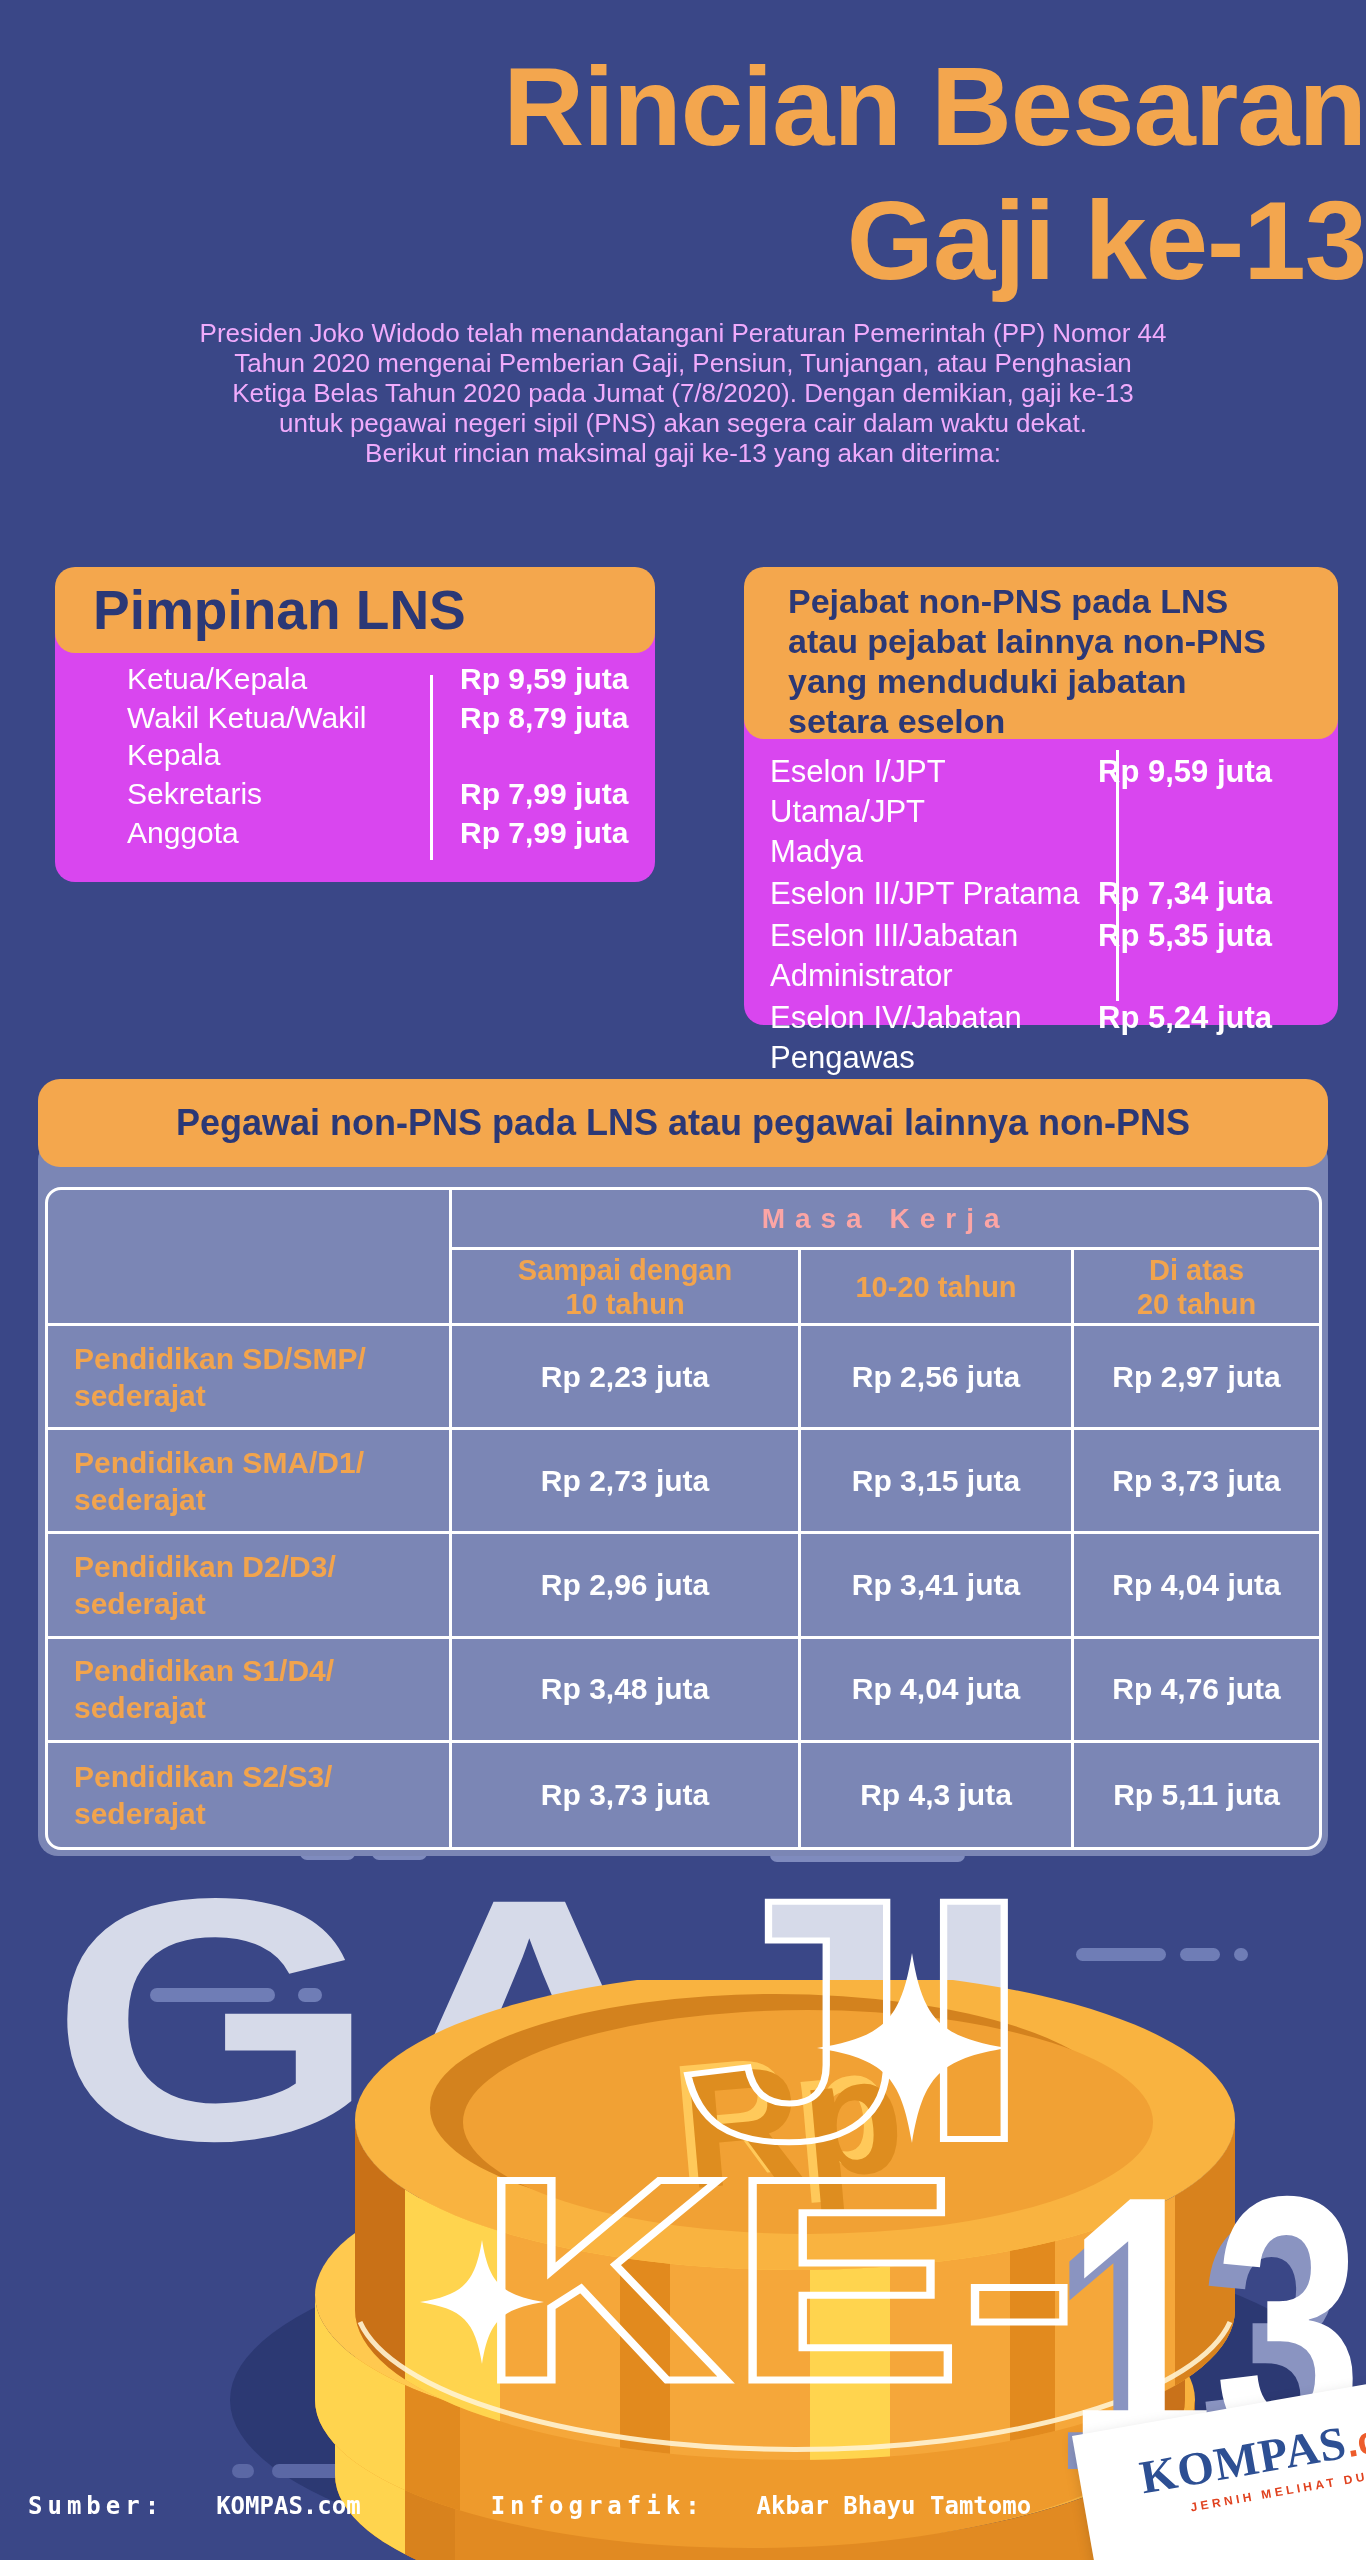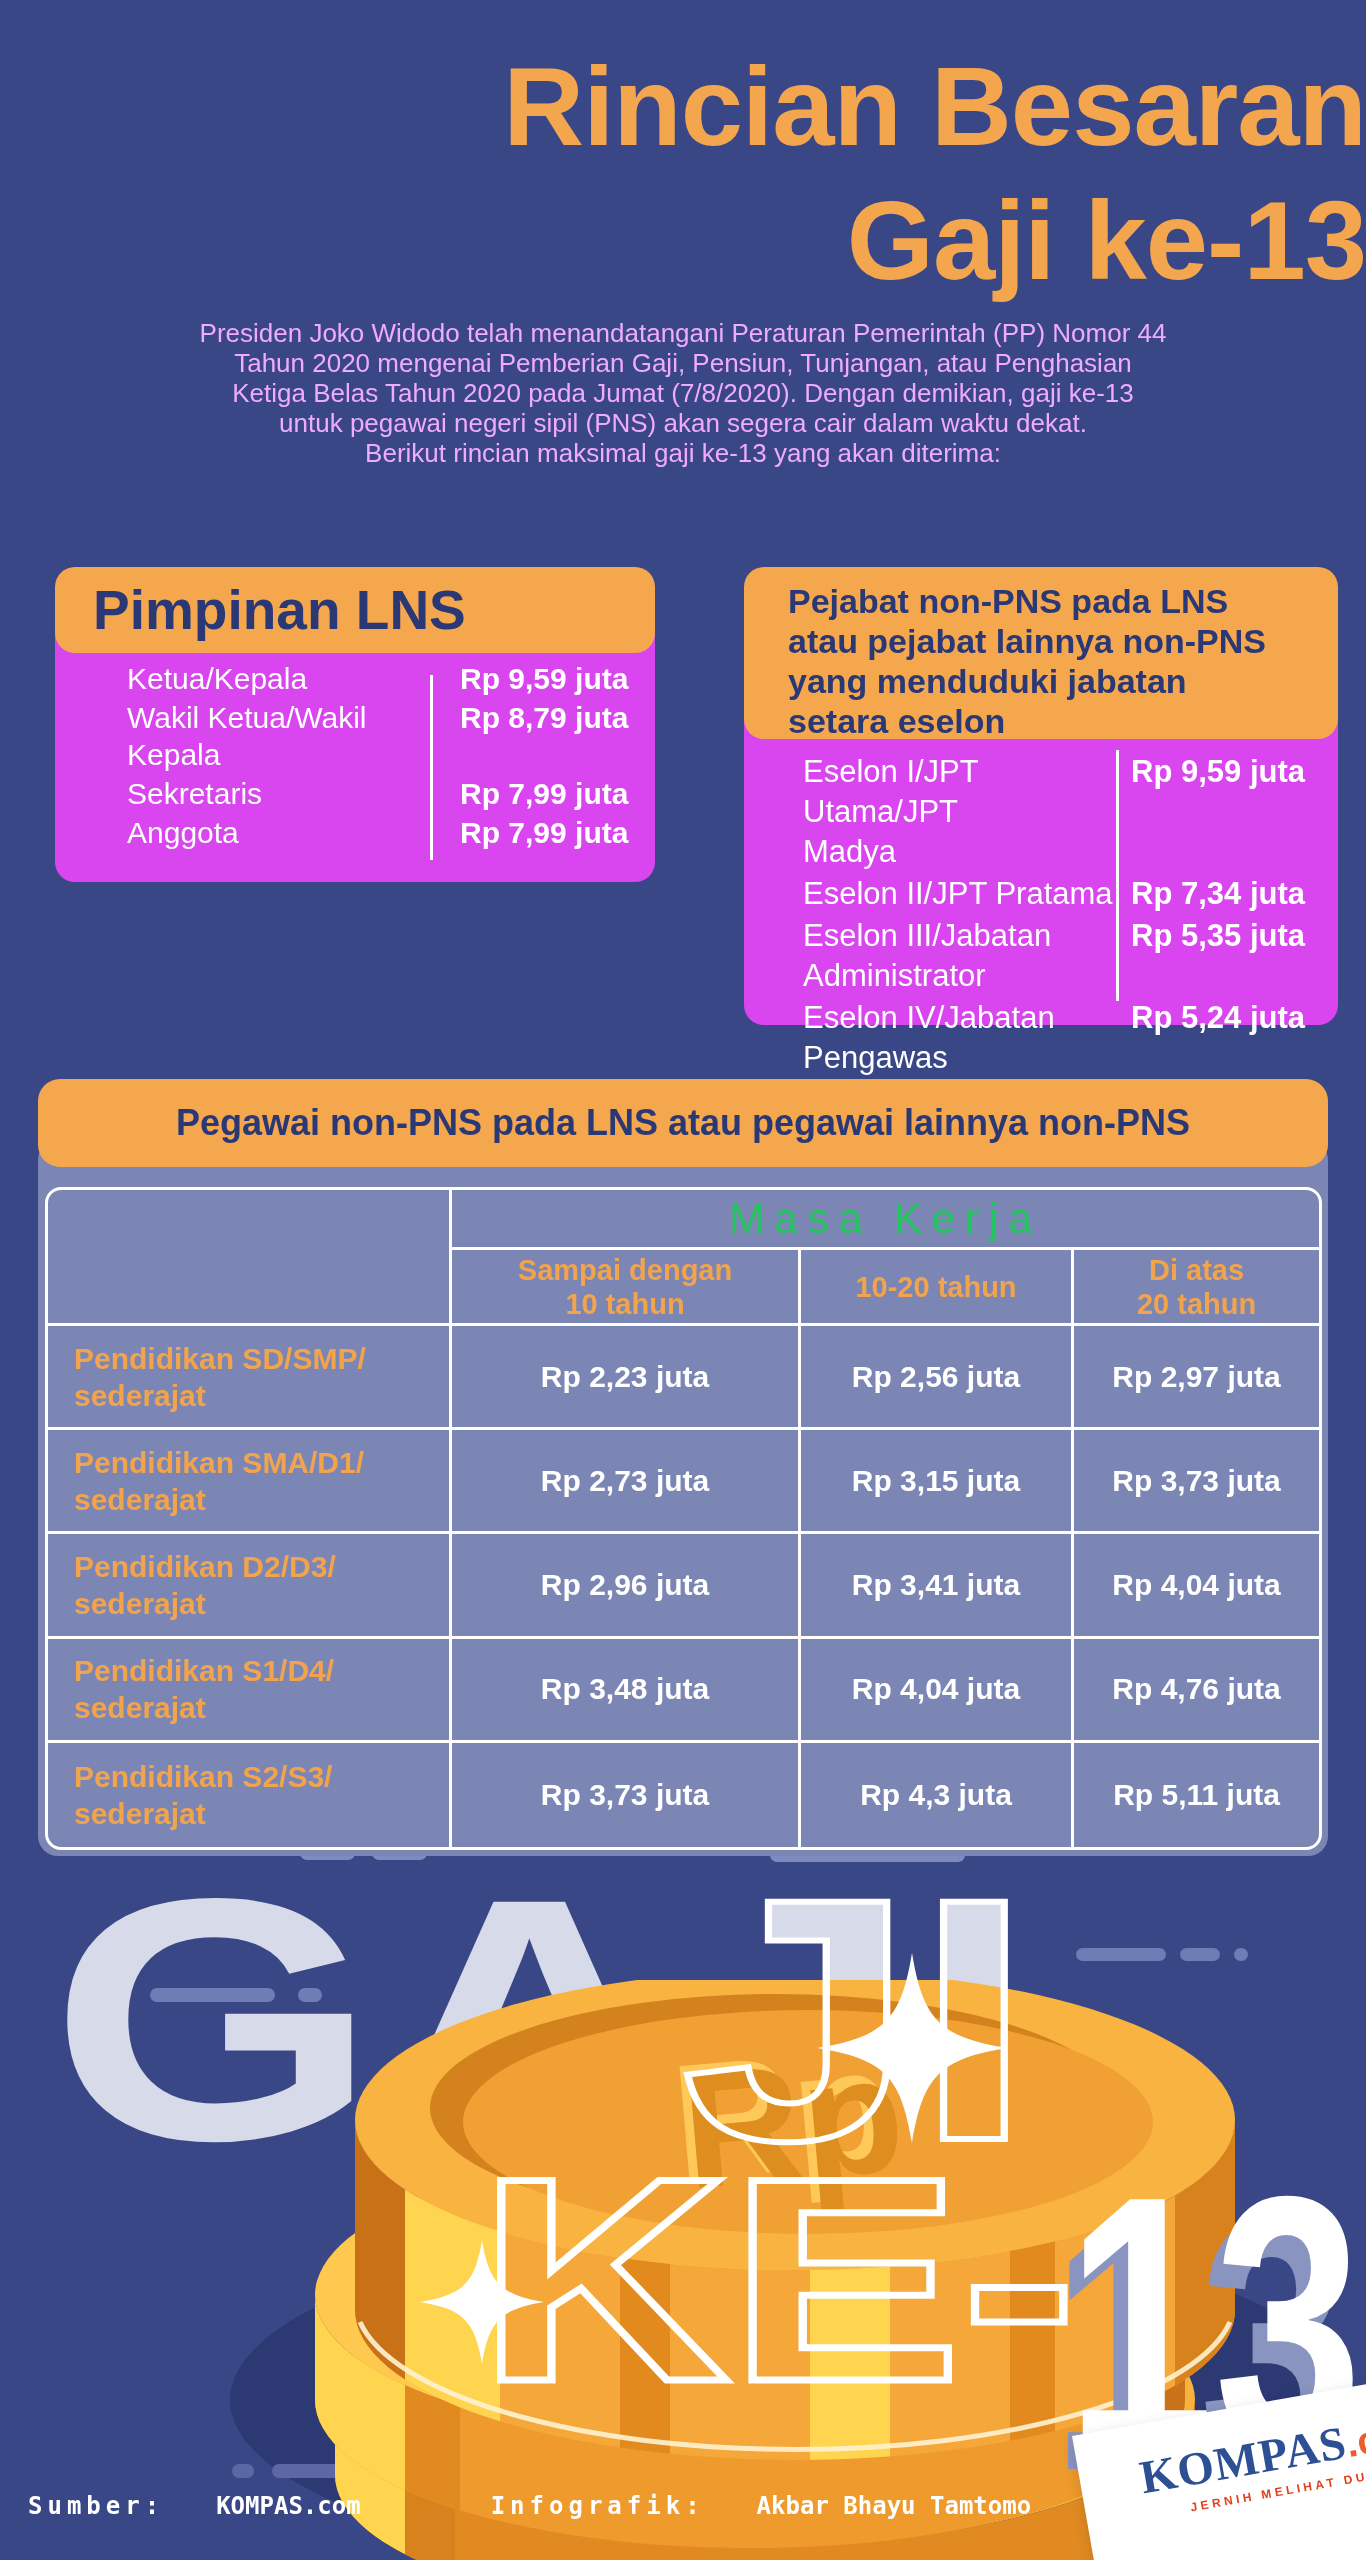--- a/index.html
+++ b/index.html
@@ -39,41 +39,41 @@
   .body-left .rows{position:absolute;left:0;top:50px;right:0;}
   .hdr-right{left:744px;top:567px;width:594px;height:172px;
     font-size:34px;line-height:40px;padding:14px 0 0 44px;box-sizing:border-box;}
   .body-right{left:744px;top:700px;width:594px;height:325px;}
   .body-right .divider{position:absolute;left:372px;top:50px;bottom:24px;width:3px;background:#fff;}
   .body-right .rows{position:absolute;left:0;top:52px;right:0;}
   .brow{display:flex;align-items:flex-start;color:#fff;font-size:31px;line-height:40px;margin-bottom:2px;}
   .body-left .brow{font-size:30px;line-height:37px;}
   .body-left .brow .lbl{flex:0 0 303px;padding-left:72px;}
   .body-left .brow .val{padding-left:30px;font-weight:700;}
-  .body-right .brow .lbl{flex:0 0 316px;padding-left:59px;}
+  .body-right .brow .lbl{flex:0 0 316px;padding-left:26px;}
   .body-right .brow .val{padding-left:12px;font-weight:700;}
 
   
   .banner{
     position:absolute;left:38px;top:1079px;width:1290px;height:88px;
     background:#F4A74D;border-radius:22px;z-index:3;
     color:#2B3876;font-size:36px;font-weight:800;line-height:88px;text-align:center;
   }
   .tbl-panel{position:absolute;left:38px;top:1140px;width:1290px;height:716px;
     background:#7B86B5;border-radius:20px;z-index:2;}
   .tbl{
     position:absolute;left:45px;top:1187px;width:1277px;height:663px;z-index:3;
     box-sizing:border-box;border:3px solid #fff;border-radius:16px;overflow:hidden;
     display:grid;grid-template-columns:31.8% 27.2% 21.5% 19.5%;
     grid-template-rows:60px 76px repeat(5,1fr);
   }
   .c{display:flex;align-items:center;justify-content:center;box-sizing:border-box;}
   .blank{grid-column:1;grid-row:1/3;border-right:3px solid #fff;border-bottom:3px solid #fff;}
   .masa{grid-column:2/5;grid-row:1;border-bottom:3px solid #fff;
-    color:#22c55e;font-size:42px;font-weight:400;letter-spacing:10px;}
+    color:#fca5a5;font-size:28px;font-weight:700;letter-spacing:10px;}
   .ch{border-bottom:3px solid #fff;color:#F2A44D;font-size:29px;font-weight:800;
     line-height:34px;text-align:center;}
   .bl{border-left:3px solid #fff;}
   .bb{border-bottom:3px solid #fff;}
   .lblc{justify-content:flex-start;padding-left:26px;border-right:3px solid #fff;
     color:#F2A44D;font-size:30px;font-weight:800;line-height:37px;}
   .valc{color:#fff;font-size:30px;font-weight:700;}
 
   
   .dash{position:absolute;border-radius:8px;z-index:0;}

